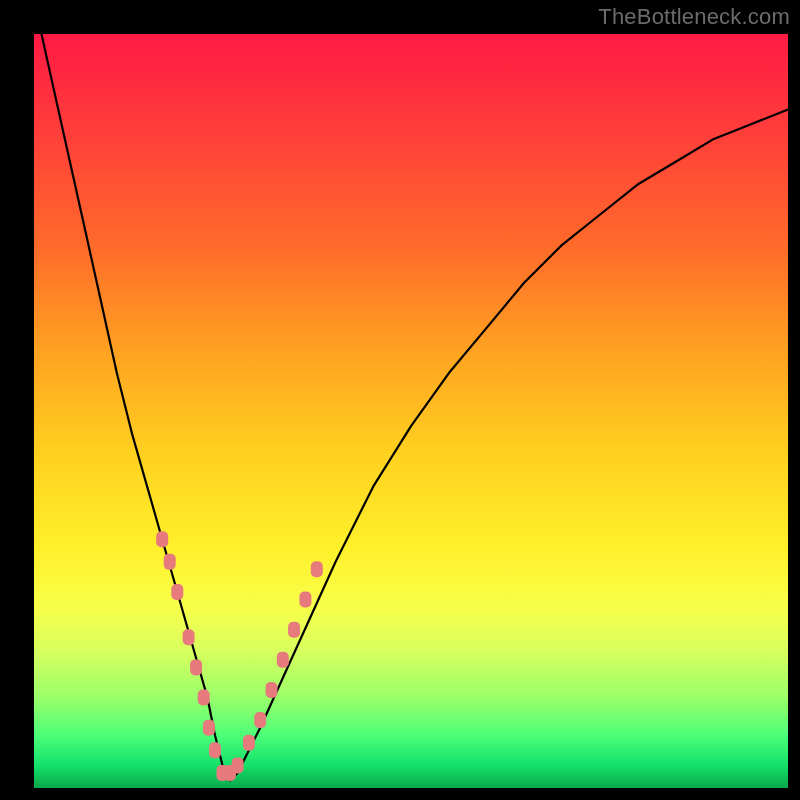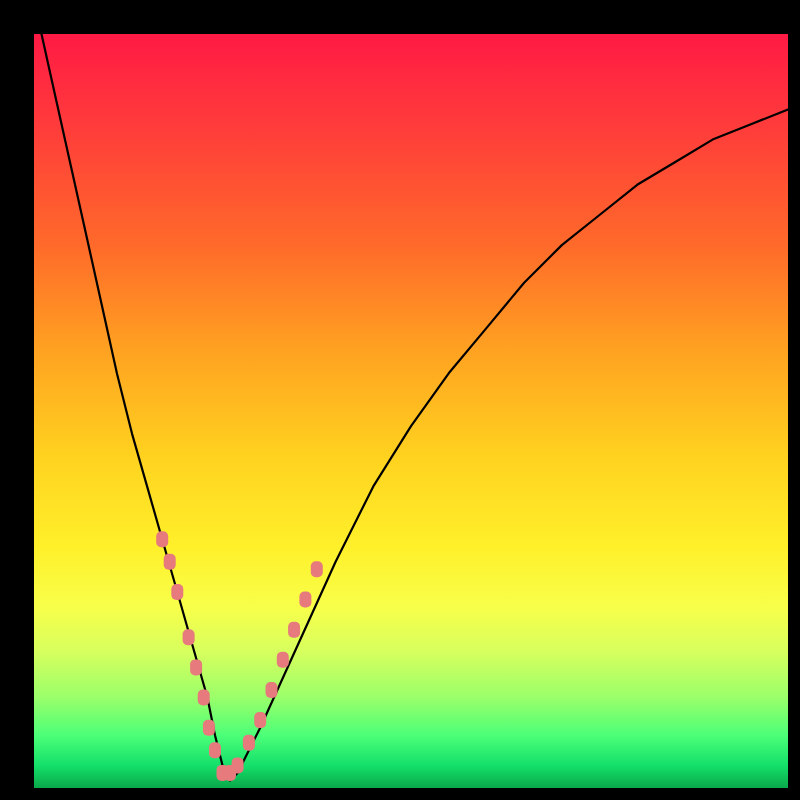--- a/index.html
+++ b/index.html
@@ -83,14 +83,15 @@
           <rect x="220.2" y="678.1" width="12" height="16" rx="5" ry="5" fill="#e67a7d"></rect>
           <rect x="231.5" y="648.0" width="12" height="16" rx="5" ry="5" fill="#e67a7d"></rect>
           <rect x="242.8" y="617.8" width="12" height="16" rx="5" ry="5" fill="#e67a7d"></rect>
           <rect x="254.1" y="587.7" width="12" height="16" rx="5" ry="5" fill="#e67a7d"></rect>
           <rect x="265.4" y="557.5" width="12" height="16" rx="5" ry="5" fill="#e67a7d"></rect>
           <rect x="276.8" y="527.3" width="12" height="16" rx="5" ry="5" fill="#e67a7d"></rect>
         </g>
     </svg>
   </div>
 
+  <div class="watermark">TheBottleneck.com</div>
 
 </div>
 
 </body></html>

